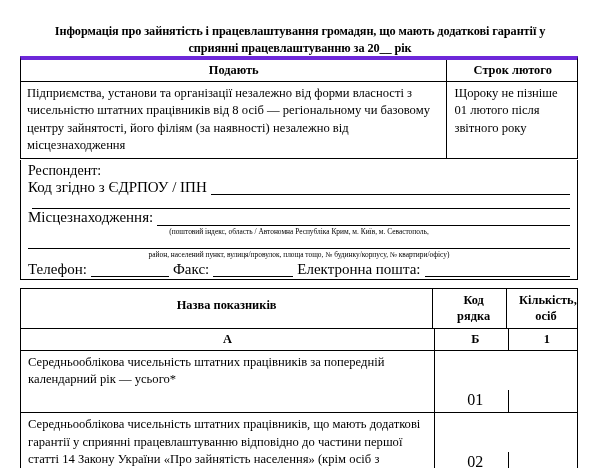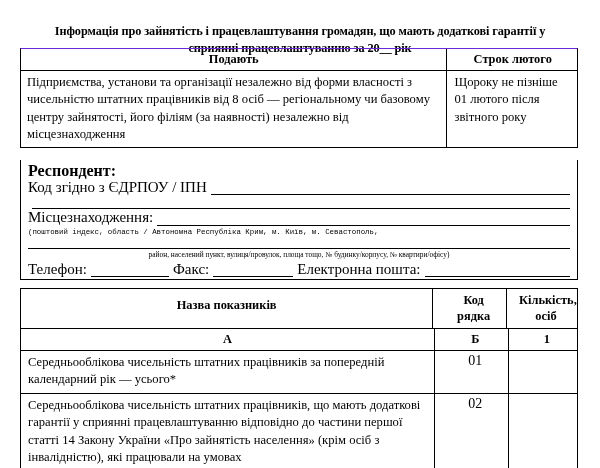--- a/index.html
+++ b/index.html
@@ -33,22 +33,22 @@
     position: absolute;
     left: 20px;
     width: 558px;
     box-sizing: border-box;
     border-left: 1px solid #000;
     border-right: 1px solid #000;
   }
 
   
   .tbl-top {
-    top: 48px;
-    border-top: 1px solid #6d28d9;
+    top: 56px;
+    border-top: 4px solid #6d28d9;
   }
   .tbl-top .row {
     display: flex;
     border-bottom: 1px solid #000;
   }
   .col-submit {
     width: 428px;
     box-sizing: border-box;
     border-right: 1px solid #000;
     padding: 3px 6px 4px 6px;
@@ -74,22 +74,22 @@
     line-height: 17.3px;
   }
 
   
   .tbl-resp {
     top: 160px;
     border-bottom: 1px solid #000;
     padding: 3px 7px 2px 7px;
   }
   .resp-title {
-    font-weight: bold;
-    font-size: 16px;
+    font-weight: normal;
+    font-size: 14px;
     line-height: 16px;
   }
   .fld-line {
     display: flex;
     align-items: flex-end;
     font-size: 15px;
     line-height: 16.4px;
     white-space: nowrap;
   }
   .fld-label { flex: 0 0 auto; }
@@ -102,23 +102,24 @@
   .rule-fixed {
     flex: 0 0 auto;
     border-bottom: 1px solid #000;
     height: 13px;
     margin: 0 4px;
   }
   .rule-w1 { width: 78px; }
   .rule-w2 { width: 80px; }
 
   .caption {
+    text-align: center;
     font-size: 7.4px;
     line-height: 10px;
-    font-family: Liberation Mono, monospace;
+    font-family: Liberation Serif, serif;
     padding-top: 1px;
   }
   .rule-full {
     border-bottom: 1px solid #000;
     height: 11px;
     margin-top: 0px;
   }
   .caption2 {
     text-align: center;
     font-size: 7.4px;
@@ -168,23 +169,24 @@
     line-height: 16px;
     text-align: center;
     padding-top: 2px;
     padding-bottom: 3px;
   }
   .ind-text {
     font-size: 12.6px;
     line-height: 17.4px;
   }
   .ind-num {
-    font-size: 14px;
+    font-size: 16px;
     line-height: 17.4px;
     padding-top: 1px;
+    margin-top: 39px;
   }
 </style>
 </head>
 <body>
 
 <div class="doc-title">Інформація про зайнятість і працевлаштування громадян, що мають додаткові гарантії у сприянні працевлаштуванню за 20__ рік</div>
 
 <div class="frame tbl-top">
 
   <div class="row">

